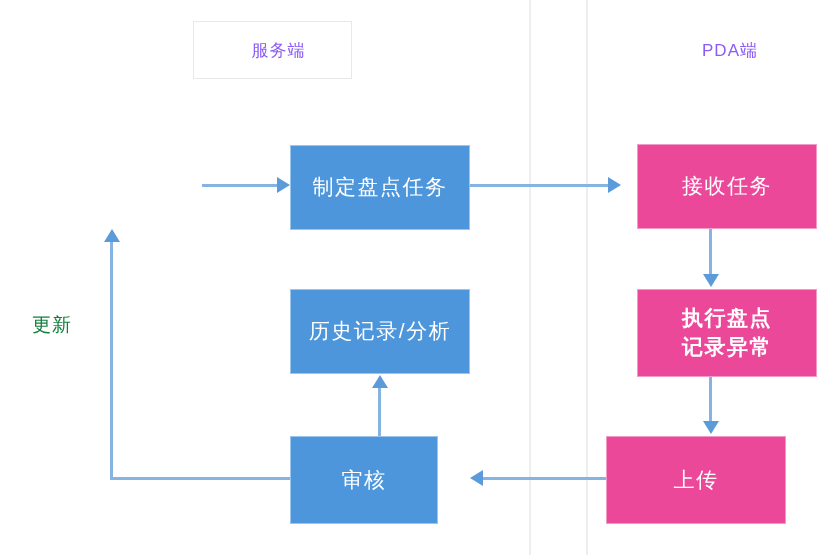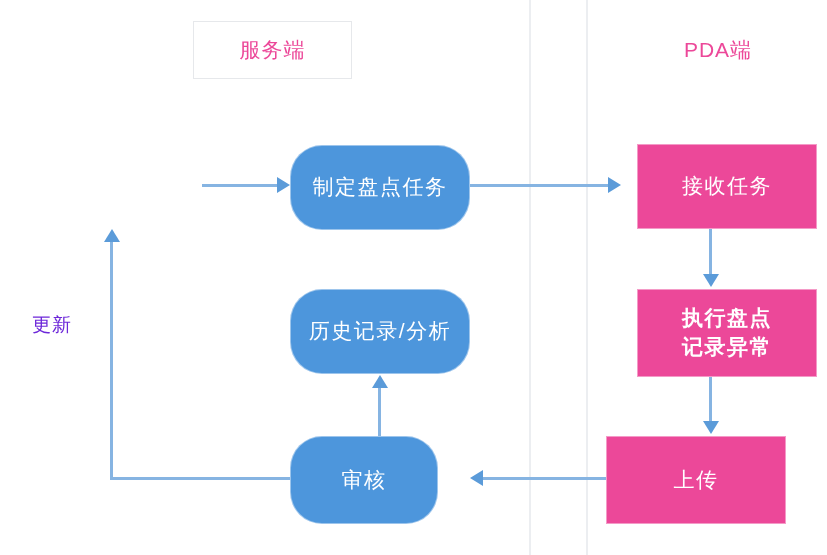--- a/index.html
+++ b/index.html
@@ -25,27 +25,28 @@
     width: 2px;
     height: 555px;
     background: #eceef1;
   }
   #divider-1 { left: 529px; }
   #divider-2 { left: 586px; }
 
   
   .lane-header {
     position: absolute;
-    color: #ec4899;
-    font-size: 21px;
+    color: #8b5cf6;
+    font-size: 17px;
     letter-spacing: 1px;
     display: flex;
     align-items: center;
     justify-content: center;
     white-space: nowrap;
+    padding-left: 12px;
   }
   #lane-header-server {
     left: 193px;
     top: 21px;
     width: 159px;
     height: 58px;
     background: #ffffff;
     border: 1px solid #e6e8eb;
     box-sizing: border-box;
   }
@@ -64,21 +65,21 @@
     align-items: center;
     justify-content: center;
     text-align: center;
     color: #ffffff;
     font-size: 21px;
     letter-spacing: 1.5px;
     line-height: 1.38;
     border: 1px solid rgba(255,255,255,0.45);
   }
   .node.orange { background: #cb8530; }
-  .node.blue   { background: #4d96dc; border-radius: 32px; }
+  .node.blue   { background: #4d96dc; }
   .node.green  { background: #ec4899; margin-left: 16px; }
 
   #node-asset-ledger   { left: 20px;  top: 141px; width: 182px; height: 88px; }
   #node-create-task    { left: 290px; top: 145px; width: 180px; height: 85px; }
   #node-receive-task   { left: 621px; top: 144px; width: 180px; height: 85px; }
   #node-history        { left: 290px; top: 289px; width: 180px; height: 85px; }
   #node-execute        { left: 621px; top: 289px; width: 180px; height: 88px; font-weight: bold; }
   #node-review         { left: 290px; top: 436px; width: 148px; height: 88px; }
   #node-upload         { left: 590px; top: 436px; width: 180px; height: 88px; }
 
@@ -141,21 +142,21 @@
   
   #conn-feedback-h  { left: 110px; top: 477px; width: 180px; }
   #conn-feedback-v  { left: 110px; top: 242px; height: 238px; }
   #conn-feedback-arrow { left: 104px; top: 229px; }
 
   
   #label-update {
     position: absolute;
     left: 32px;
     top: 312px;
-    color: #6d28d9;
+    color: #15803d;
     font-size: 19px;
     letter-spacing: 1px;
     white-space: nowrap;
   }
 </style>
 </head>
 <body>
 
 <div id="canvas">
 

